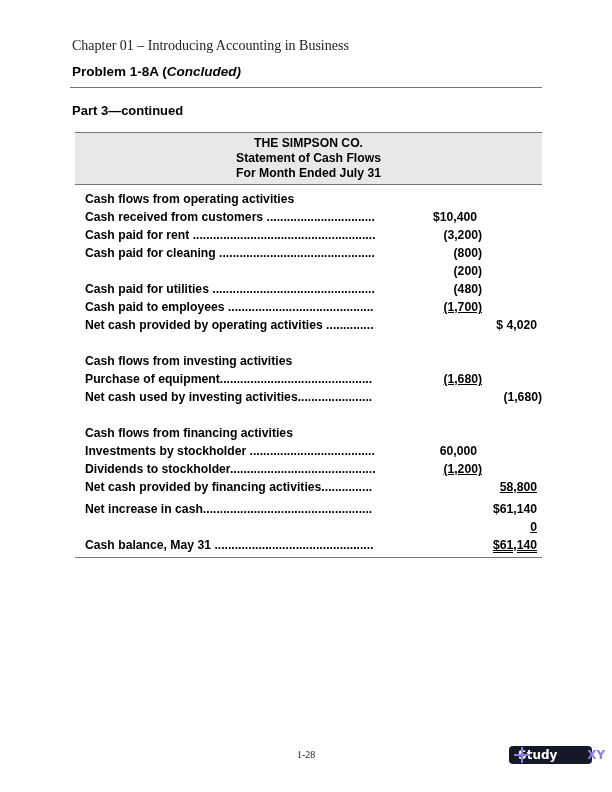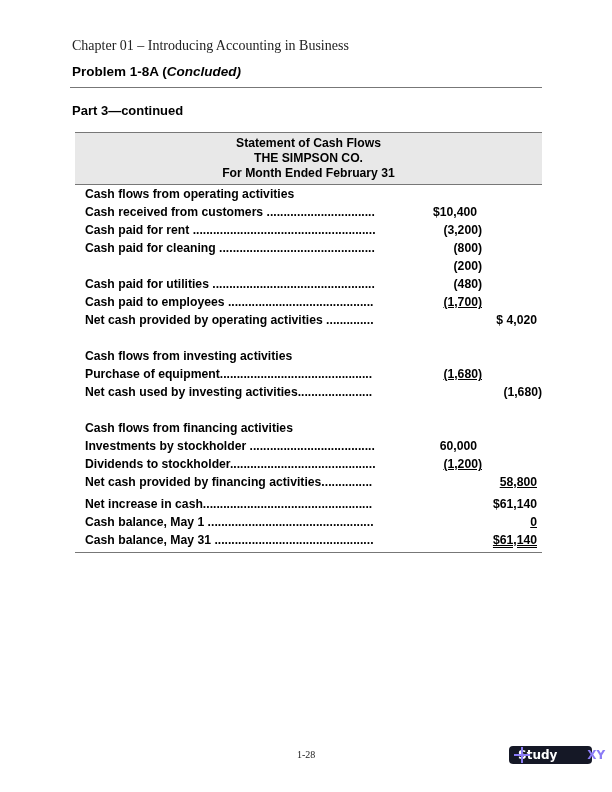--- a/index.html
+++ b/index.html
@@ -3,21 +3,21 @@
 <meta charset="utf-8">
 <style>
   html, body { margin: 0; padding: 0; background: #ffffff; }
   body { width: 612px; height: 792px; position: relative; overflow: hidden; color: #000; }
   .chapter { position: absolute; left: 72px; top: 38px; font-family: "Liberation Serif", serif; font-size: 14px; color: #222; }
   .problem { position: absolute; left: 72px; top: 64px; font-family: "Liberation Sans", sans-serif; font-weight: bold; font-size: 13.5px; }
   .rule-top { position: absolute; left: 70px; top: 87px; width: 472px; height: 1px; background: #777; }
   .part { position: absolute; left: 72px; top: 103px; font-family: "Liberation Sans", sans-serif; font-weight: bold; font-size: 13px; }
   .stmt { position: absolute; left: 75px; top: 132px; width: 467px; font-family: "Liberation Sans", sans-serif; font-weight: bold; font-size: 12.2px; }
   .stmt-head { background: #e8e8e8; border-top: 1.5px solid #777; border-bottom: 1.5px solid #777; text-align: center; padding: 3px 0 3px 0; line-height: 15px; }
-  .rows { }
+  .rows { padding-top: 5px; }
   .row { position: relative; height: 18px; line-height: 18px; }
   .row .label { position: absolute; left: 10px; white-space: nowrap; }
   .row .c1 { position: absolute; right: 60px; white-space: nowrap; }
   .row .c2 { position: absolute; right: 0px; text-align: center; white-space: nowrap; }
   .ul { text-decoration: underline; }
   .dul { text-decoration: underline; text-decoration-style: double; }
   .gap { height: 18px; }
   .gap-sm { height: 4px; }
   .nopar { margin-right: 5px; }
   .rule-bottom { height: 1px; background: #777; margin-top: 3px; }
@@ -31,23 +31,23 @@
 </head>
 <body>
 
 <div class="chapter">Chapter 01 – Introducing Accounting in Business</div>
 <div class="problem"><span>Problem 1-8A (</span><i>Concluded)</i></div>
 <div class="rule-top"></div>
 <div class="part">Part 3—continued</div>
 
 <div class="stmt">
   <div class="stmt-head">
+    <div>THE SIMPSON CO.</div>
     <div>Statement of Cash Flows</div>
-    <div>THE SIMPSON CO.</div>
-    <div>For Month Ended February 31</div>
+    <div>For Month Ended July 31</div>
   </div>
   <div class="rows">
     <div class="row">
         <span class="label">Cash flows from operating activities</span>
       </div>
     <div class="row">
         <span class="label">Cash received from customers ................................</span>
         <span class="c1 nopar">$10,400</span>
       </div>
     <div class="row">
@@ -103,21 +103,20 @@
         <span class="label">Net cash provided by financing activities...............</span>
         <span class="c2 ul" style="right:5px">58,800</span>
       </div>
 
     <div class="gap-sm"></div>
     <div class="row">
         <span class="label">Net increase in cash..................................................</span>
         <span class="c2" style="right:5px">$61,140</span>
       </div>
     <div class="row">
-        <span class="label">Cash balance, May 1 .................................................</span>
         <span class="c2 ul" style="right:5px; padding-left:46px;">0</span>
       </div>
     <div class="row">
         <span class="label">Cash balance, May 31 ...............................................</span>
         <span class="c2 dul" style="right:5px">$61,140</span>
       </div>
   </div>
   <div class="rule-bottom"></div>
 </div>
 

